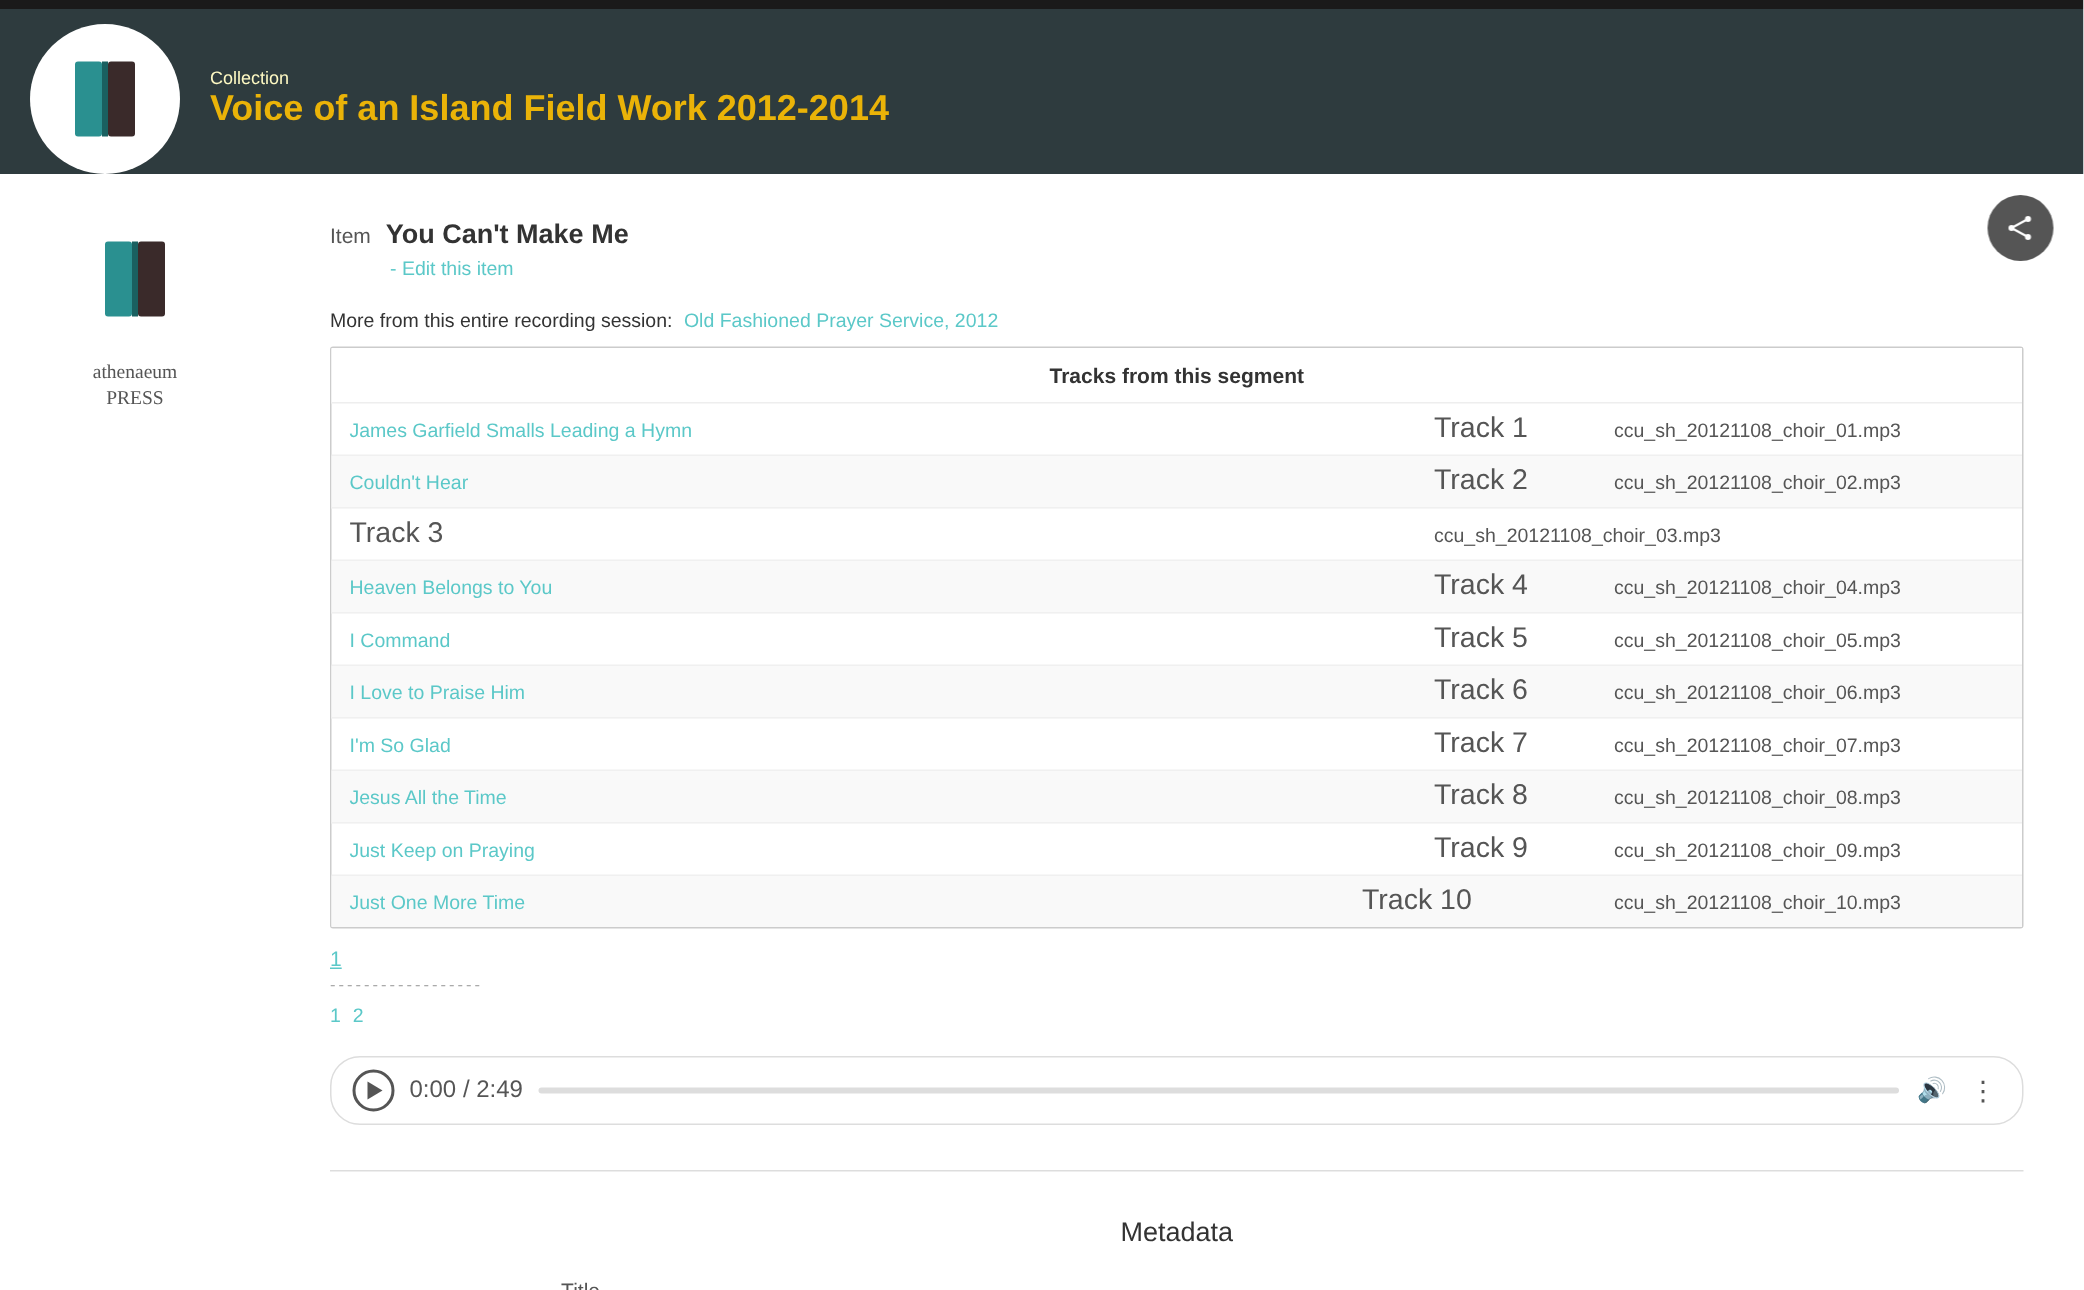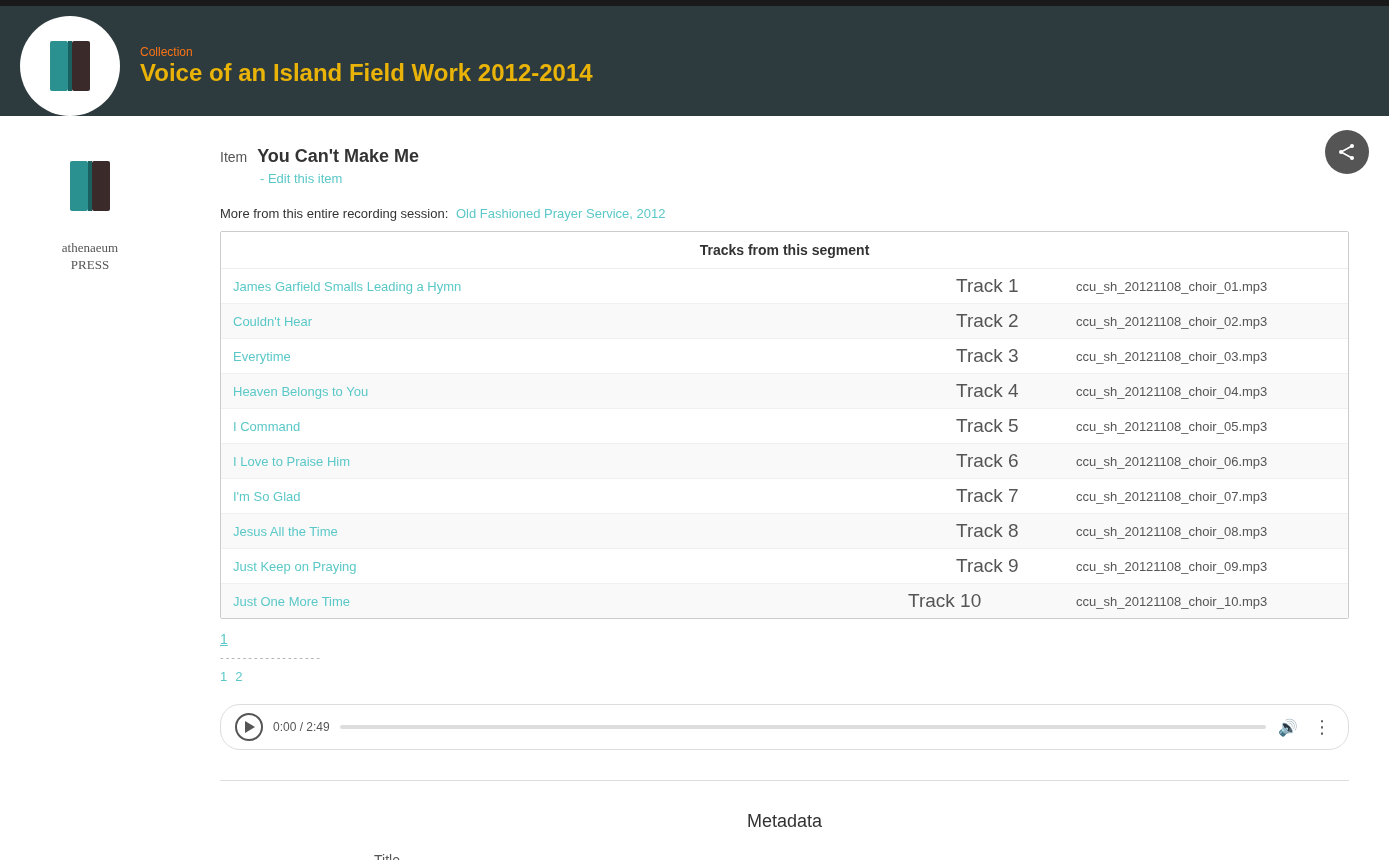--- a/index.html
+++ b/index.html
@@ -112,21 +112,21 @@
     }
     .play-icon {
       width: 0;
       height: 0;
       border-top: 6px solid transparent;
       border-bottom: 6px solid transparent;
       border-left: 10px solid #555;
       margin-left: 2px;
     }
     .time-display {
-      font-size: 12px;
+      font-size: 16px;
       color: #555;
       white-space: nowrap;
       flex-shrink: 0;
     }
     .progress-bar-container {
       flex: 1;
       height: 4px;
       background: #ddd;
       border-radius: 2px;
       position: relative;
@@ -260,21 +260,21 @@
     <div class="logo-circle-wrap">
       <svg width="56" height="66" viewBox="0 0 56 66">
 
         <rect x="8" y="8" width="18" height="50" rx="2" fill="#2a9090"></rect>
         <rect x="30" y="8" width="18" height="50" rx="2" fill="#3a2a2a"></rect>
         <polygon points="26,8 30,8 30,58 26,58" fill="#1a6060"></polygon>
       </svg>
     </div>
 
     <div>
-      <div style="color:#f97316; font-size:12px;">Collection</div>
+      <div style="color:#fef9c3; font-size:12px;">Collection</div>
       <div style="color:#eab308; font-size:24px; font-weight:bold; cursor:pointer;">Voice of an Island Field Work 2012-2014</div>
     </div>
   </div>
 </div>
 
 <div class="main-wrapper">
 
   <div class="sidebar">
     <div class="sidebar-logo-circle">
       <svg width="56" height="66" viewBox="0 0 56 66">
@@ -310,21 +310,20 @@
             <a href="#" class="track-title">James Garfield Smalls Leading a Hymn</a>
             <span class="track-number">Track 1</span>
             <span class="track-file">ccu_sh_20121108_choir_01.mp3</span>
           </div>
           <div class="track-row" style="background: rgb(249, 249, 249);">
             <a href="#" class="track-title">Couldn't Hear</a>
             <span class="track-number">Track 2</span>
             <span class="track-file">ccu_sh_20121108_choir_02.mp3</span>
           </div>
           <div class="track-row">
-            <a href="#" class="track-title">Everytime</a>
             <span class="track-number">Track 3</span>
             <span class="track-file">ccu_sh_20121108_choir_03.mp3</span>
           </div>
           <div class="track-row" style="background: rgb(249, 249, 249);">
             <a href="#" class="track-title">Heaven Belongs to You</a>
             <span class="track-number">Track 4</span>
             <span class="track-file">ccu_sh_20121108_choir_04.mp3</span>
           </div>
           <div class="track-row">
             <a href="#" class="track-title">I Command</a>

